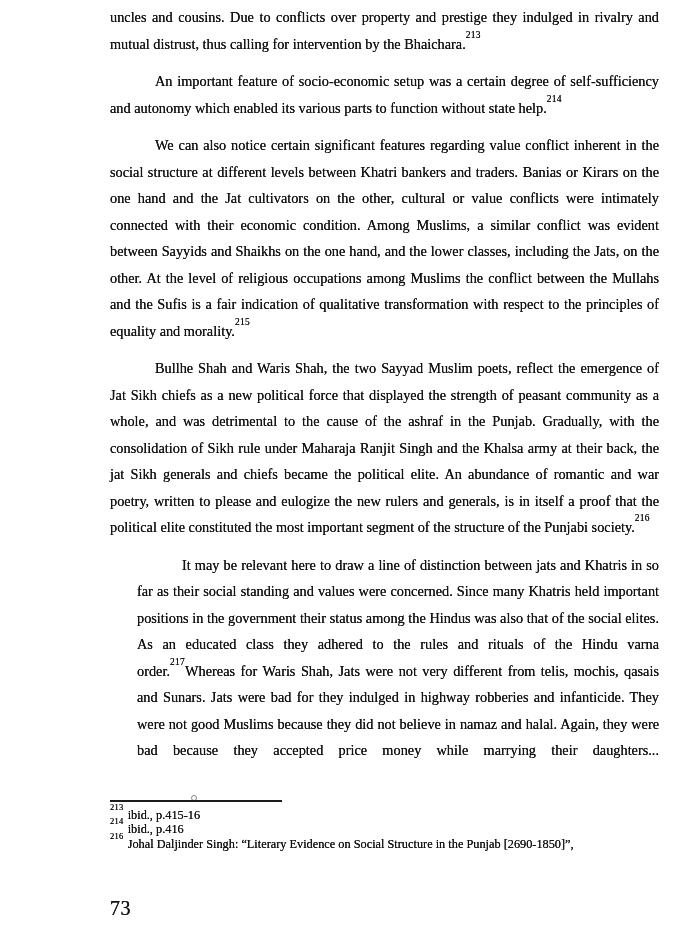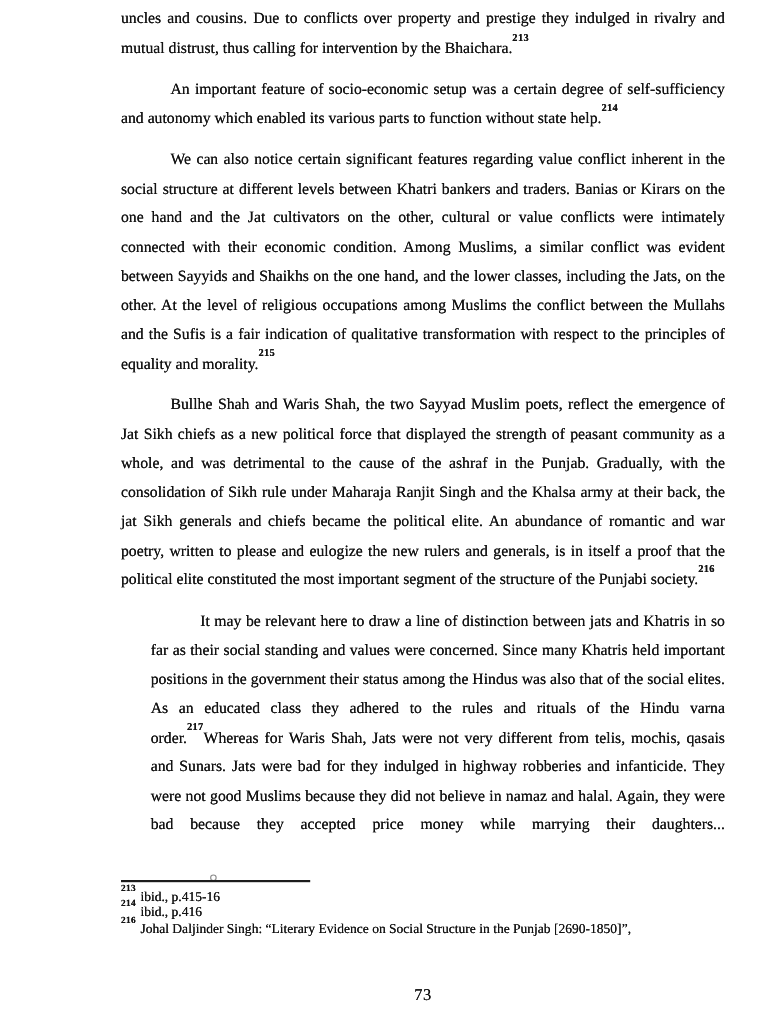--- a/index.html
+++ b/index.html
@@ -31,21 +31,20 @@
   }
   .para.indent { text-indent: 45px; }
   .para.justify-last { text-align-last: justify; margin-left: 27px; }
   .para:last-child { margin-bottom: 0; }
   sup.fnref {
     font-size: 9.5px;
     line-height: 0;
     position: relative;
     top: -5px;
     letter-spacing: 0.3px;
-    font-weight: bold;
   }
   .footnotes {
     position: absolute;
     left: 110px;
     top: 800px;
     width: 560px;
   }
   .fn-rule {
     width: 172px;
     border: 0;
@@ -63,22 +62,22 @@
     top: -4px;
     margin-right: 4px;
   }
   .fn-cont { margin-left: 0; }
   .italic { font-style: italic; }
   .page-number {
     position: absolute;
     left: 110px;
     top: 897px;
     width: 549px;
-    text-align: center;
-    font-size: 15px;
+    text-align: left;
+    font-size: 20px;
     letter-spacing: 0.5px;
     text-shadow: 0 0 0.3px currentColor;
   }
   .speck {
     position: absolute;
     left: 191px;
     top: 795px;
     width: 4px;
     height: 4px;
     border: 1px solid #8a8a8a;

